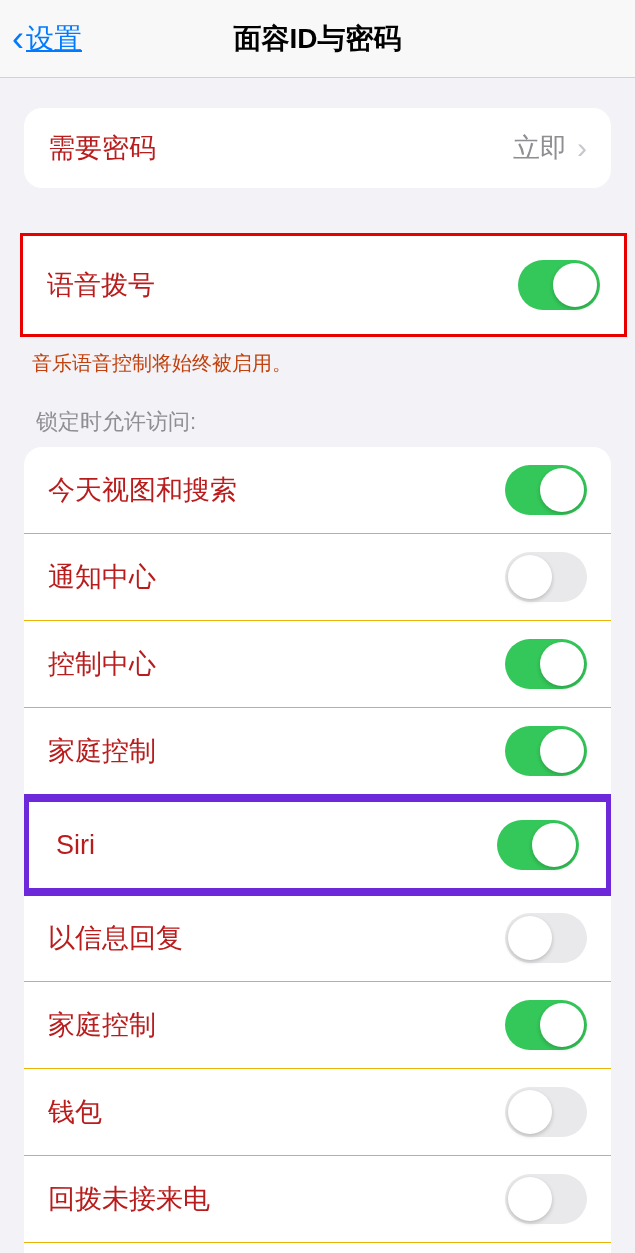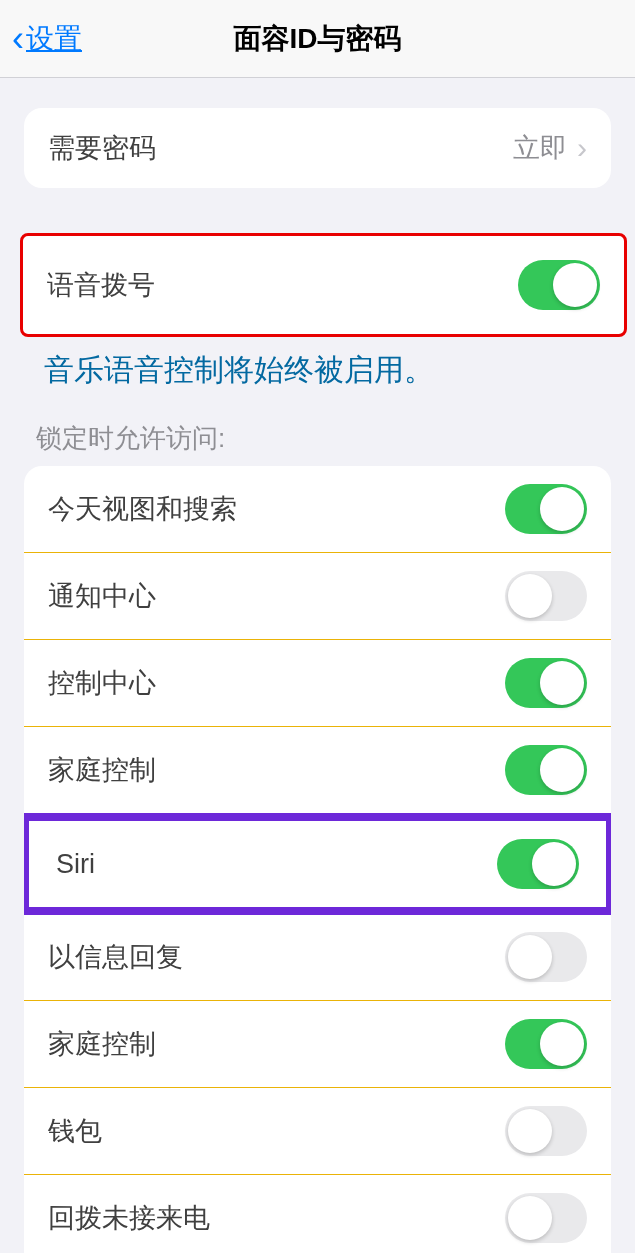--- a/index.html
+++ b/index.html
@@ -52,64 +52,64 @@
       padding: 0;
     }
     .group {
       margin: 30px 24px 0 24px;
       background: #fff;
       border-radius: 18px;
       overflow: hidden;
     }
     .group.highlighted {
       border: 3px solid #e80000;
-      border-radius: 8px;
+      border-radius: 0;
       margin-left: 20px;
       margin-right: 8px;
     }
     .row {
       display: flex;
       align-items: center;
       justify-content: space-between;
       padding: 22px 24px;
       min-height: 78px;
       border-bottom: 1px solid #e5e5ea;
     }
     .row:last-child {
       border-bottom: none;
     }
     .row-label {
       font-size: 27px;
-      color: #404040;
+      color: #b91c1c;
       font-weight: 400;
     }
     .row-value {
       font-size: 27px;
       color: #8e8e93;
       margin-right: 10px;
       margin-left: 20px;
     }
     .row-right {
       display: flex;
       align-items: center;
     }
     .chevron-right {
       color: #c7c7cc;
       font-size: 30px;
       font-weight: 400;
     }
     .footer-text {
-      color: #0369a1;
-      font-size: 30px;
-      padding: 12px 36px 0 44px;
+      color: #c2410c;
+      font-size: 20px;
+      padding: 12px 36px 0 32px;
       line-height: 1.4;
     }
     .section-header {
       color: #8e8e93;
-      font-size: 26px;
+      font-size: 22px;
       padding: 30px 36px 10px 36px;
     }
     .toggle {
       width: 82px;
       height: 50px;
       border-radius: 25px;
       position: relative;
       cursor: pointer;
       transition: background 0.2s;
     }

